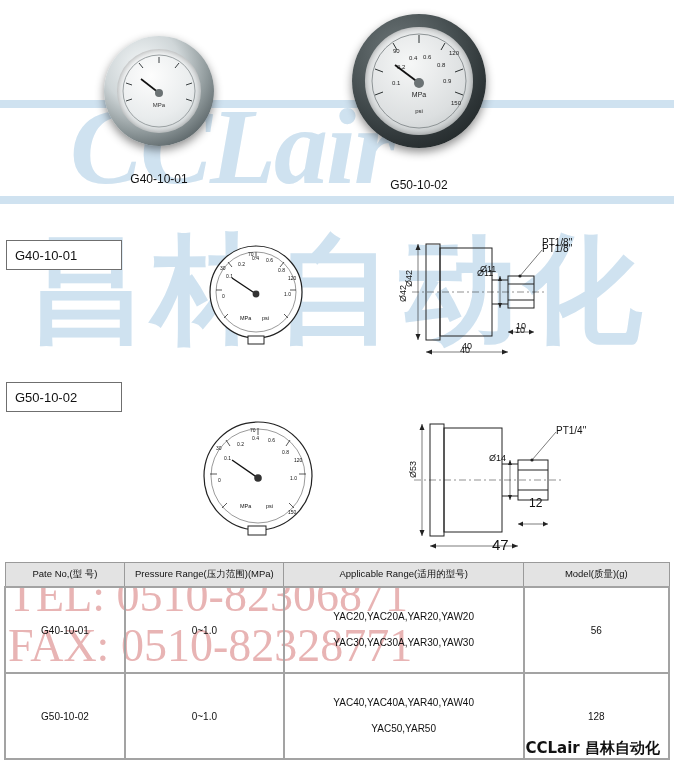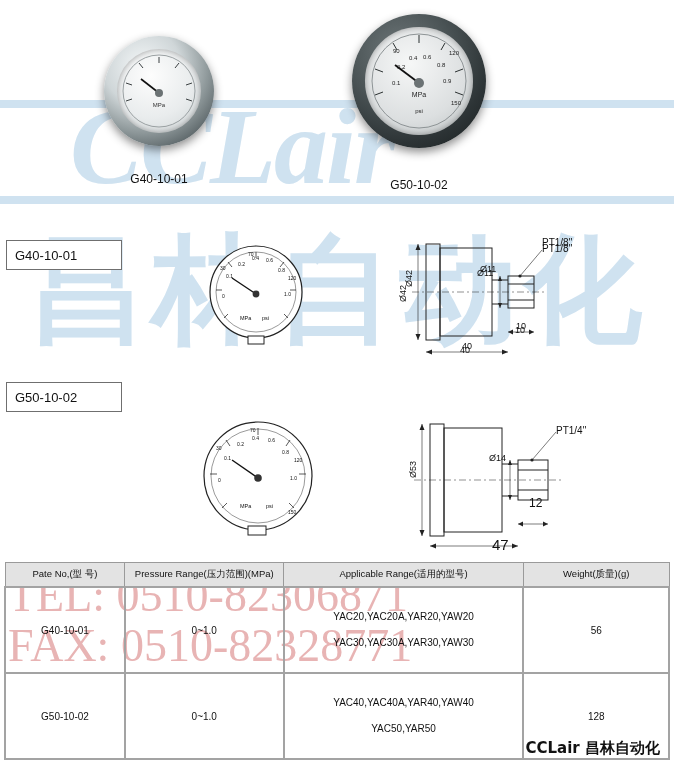--- a/index.html
+++ b/index.html
@@ -296,21 +296,21 @@
 <div style="position:absolute;left:489px;top:453px;font-size:9px;color:#111;">Ø14</div>
 <div style="position:absolute;left:468px;top:536px;font-size:15px;color:#111;margin-left:24px;">47</div>
 <div style="position:absolute;left:529px;top:496px;font-size:12px;color:#111;">12</div>
 
 <table class="spec">
   <thead>
     <tr>
       <th style="width:120px">Pate No,(型  号)</th>
       <th style="width:160px">Pressure Range(压力范围)(MPa)</th>
       <th style="width:240px">Applicable Range(适用的型号)</th>
-      <th style="width:146px">Weight(质量)(g)</th>
+      <th style="width:146px">Model(质量)(g)</th>
     </tr>
   </thead>
   <tbody>
     <tr>
       <td>G40-10-01</td>
       <td>0~1.0</td>
       <td class="model-cell">
         <div>YAC20,YAC20A,YAR20,YAW20</div>
         <div>YAC30,YAC30A,YAR30,YAW30</div>
       </td>

